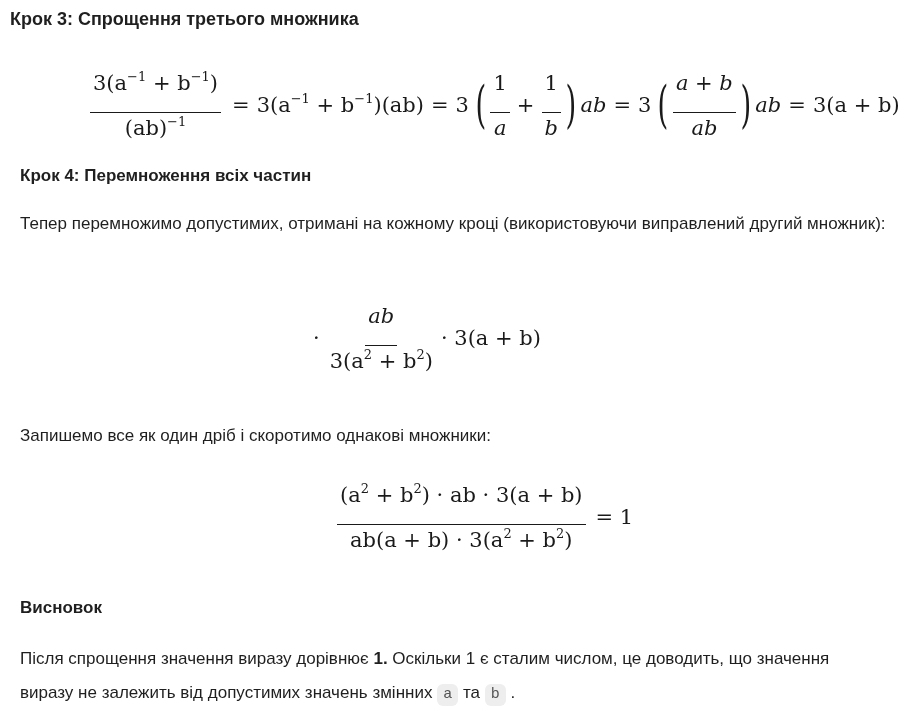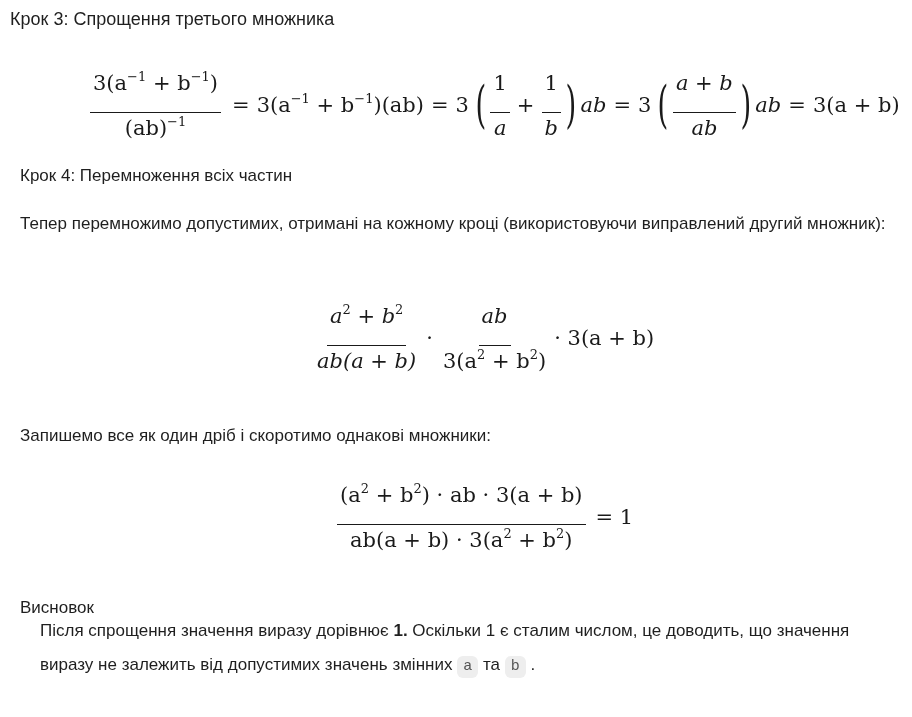--- a/index.html
+++ b/index.html
@@ -1,18 +1,18 @@
 <!DOCTYPE html>
 <html><head>
 <meta charset="utf-8">
 <style>
   html, body { margin:0; padding:0; background:#ffffff; }
   body { width:912px; height:717px; overflow:hidden; position:relative;
          font-family:"Liberation Sans", sans-serif; color:#1f1f1f; }
-  .h { position:absolute; font-weight:normal; font-size:18px; color:#1f1f1f; }
+  .h { position:absolute; font-weight:bold; font-size:18px; color:#1f1f1f; }
   .p { position:absolute; font-size:17px; color:#1f1f1f; line-height:32px; }
   .math { position:absolute; font-family:"DejaVu Serif", serif; font-size:21px; color:#1a1a1a;
           display:flex; align-items:center; white-space:nowrap; }
   .math i { font-style:italic; }
   .frac { display:inline-flex; flex-direction:column; align-items:center; margin:0 4px; vertical-align:middle; }
   .frac .num { padding:0 3px 16px 3px; border-bottom:1.3px solid #1a1a1a; line-height:26px; }
   .frac .den { padding:2px 3px 0 3px; line-height:26px; }
   sup { font-size:13px; vertical-align:9px; line-height:0; }
   .paren { font-size:50px; font-weight:100; transform:scaleX(0.55); display:inline-block; line-height:1; margin:0 -4px; color:#1a1a1a; }
   .op { margin:0 7px; }
@@ -56,38 +56,34 @@
   <span class="paren">)</span>
   <i style="margin-left:4px;">ab</i>
   <span class="op">=</span>
   <span>3(a + b)</span>
 </div>
 
 <div class="h" style="left:20px;top:166px;font-size:17px;">Крок 4: Перемноження всіх частин</div>
 <div class="p" style="left:20px;top:208px;width:890px;">Тепер перемножимо допустимих, отримані на кожному кроці (використовуючи виправлений другий множник):</div>
 
 <div class="math" style="left:310px;top:305px;height:66px;">
-  <span class="frac">
-    <span class="num"><i>a</i><sup>2</sup><i> + b</i><sup>2</sup></span>
-    <span class="den"><i>ab(a + b)</i></span>
-  </span>
   <span style="margin:0 3px;">·</span>
   <span class="frac">
     <span class="num"><i>ab</i></span>
     <span class="den"><span>3(a</span><sup>2</sup><span> + b</span><sup>2</sup><span>)</span></span>
   </span>
   <span style="margin-left:1px;">· 3(a + b)</span>
 </div>
 
 <div class="p" style="left:20px;top:420px;">Запишемо все як один дріб і скоротимо однакові множники:</div>
 
 <div class="math" style="left:333px;top:484px;height:66px;">
   <span class="frac">
     <span class="num"><span>(a</span><sup>2</sup><span> + b</span><sup>2</sup><span>) · ab · 3(a + b)</span></span>
     <span class="den"><span>ab(a + b) · 3(a</span><sup>2</sup><span> + b</span><sup>2</sup><span>)</span></span>
   </span>
   <span style="margin-left:6px;">= 1</span>
 </div>
 
 <div class="h" style="left:20px;top:598px;font-size:17px;">Висновок</div>
-<div class="p" style="left:20px;top:614px;width:860px;line-height:34px;margin-left:20px;">
+<div class="p" style="left:20px;top:642px;width:860px;line-height:34px;">
   <span>Після спрощення значення виразу дорівнює </span><b class="strong">1.</b><span> Оскільки 1 є сталим числом, це доводить, що значення виразу не залежить від допустимих значень змінних </span><span class="code">a</span><span> та </span><span class="code">b</span><span> .</span>
 </div>
 
 </body></html>

